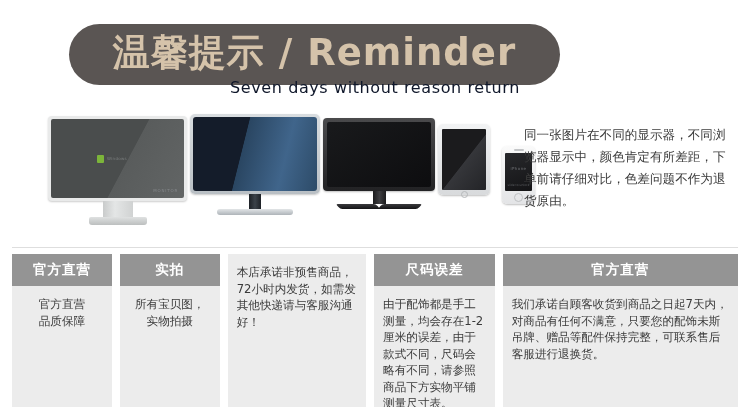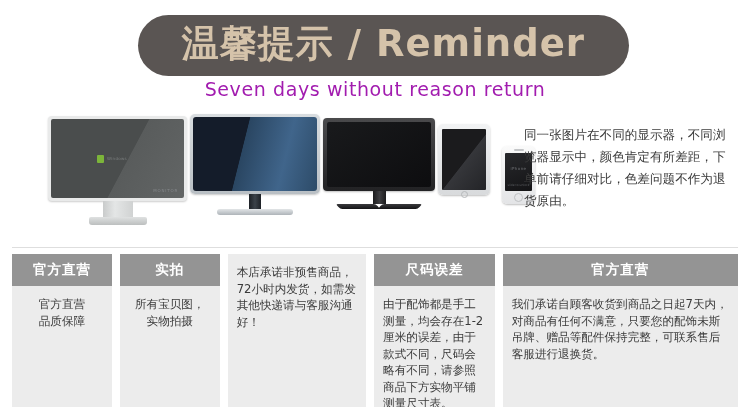--- a/index.html
+++ b/index.html
@@ -12,23 +12,23 @@
     background: #ffffff;
     font-family: "DejaVu Sans", "Liberation Sans", sans-serif;
     overflow: hidden;
     position: relative;
   }
   .page { position: relative; width: 750px; height: 407px; }
 
   
   .banner-wrap {
     position: absolute;
-    left: 0; top: 15px;
+    left: 0; top: 24px;
     width: 629px;
-    text-align: right;
+    text-align: center;
   }
   .banner {
     display: inline-block;
     background: #5a5553;
     border-radius: 34px;
     padding: 6px 44px 9px 44px;
     line-height: 1;
   }
   .banner-text {
     font-family: "DejaVu Sans", "Liberation Sans", sans-serif;
@@ -38,22 +38,22 @@
     letter-spacing: 1px;
     white-space: nowrap;
     display: inline-block;
     line-height: 1.25;
   }
   .subtitle {
     position: absolute;
     left: 0; top: 78px;
     width: 750px;
     text-align: center;
-    font-size: 19px;
-    color: #a21caf;
+    font-size: 16px;
+    color: #0f172a;
     letter-spacing: 0.6px;
     font-family: "DejaVu Sans", "Liberation Sans", sans-serif;
   }
 
   
   .devices {
     position: absolute;
     left: 40px; top: 108px;
     width: 495px; height: 118px;
   }

